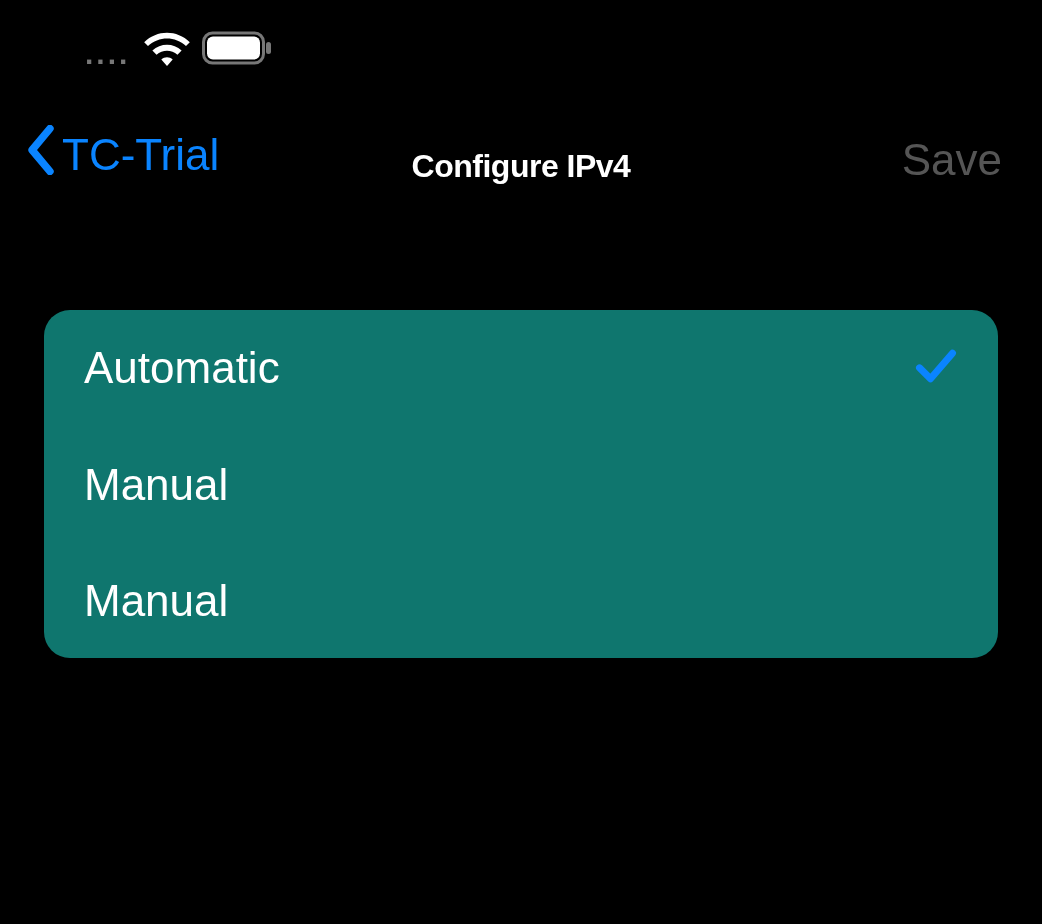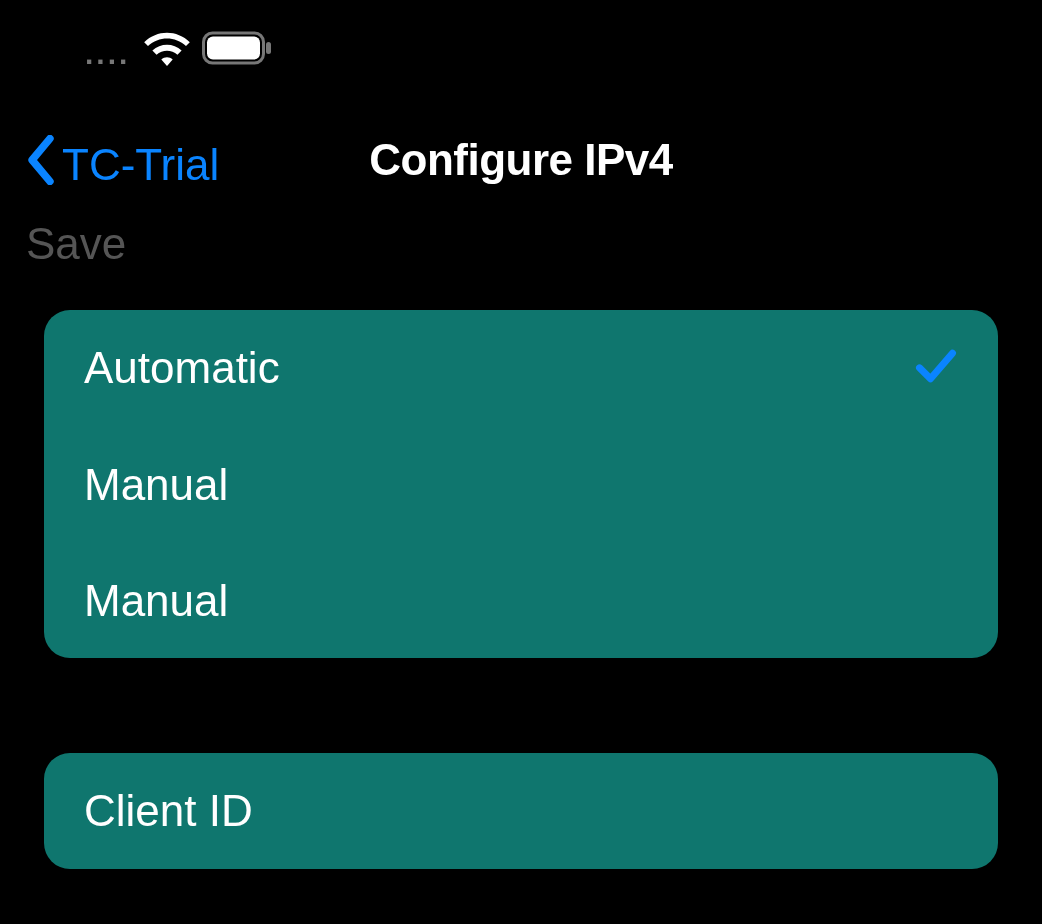--- a/index.html
+++ b/index.html
@@ -46,41 +46,40 @@
       height: 38px;
       display: block;
     }
     .battery-icon svg {
       width: 72px;
       height: 36px;
       display: block;
     }
     .nav-bar {
       display: flex;
-      align-items: flex-start;
+      align-items: flex-end;
       justify-content: space-between;
       padding: 40px 40px 40px 26px;
       height: 130px;
-      flex-direction: column;
     }
     .nav-back {
       display: flex;
       align-items: center;
       gap: 6px;
       color: #0a84ff;
       font-size: 44px;
       font-weight: 400;
       cursor: pointer;
     }
     .nav-back svg {
       width: 30px;
       height: 50px;
     }
     .nav-title {
-      font-size: 44px;
+      font-size: 32px;
       font-weight: 600;
       letter-spacing: -0.5px;
       position: absolute;
       left: 50%;
       transform: translateX(-50%);
     }
     .nav-save {
       color: #555555;
       font-size: 44px;
       font-weight: 400;
@@ -175,18 +174,13 @@
     <div class="row">
       <span class="row-label">Manual</span>
     </div>
     <div class="row">
       <span class="row-label">Manual</span>
     </div>
   </div>
 
   <div class="spacer"></div>
 
-  <div class="group">
-    <div class="row-input">
-      <span class="row-label">Client ID</span>
-    </div>
-  </div>
 </div>
 
 </body></html>

